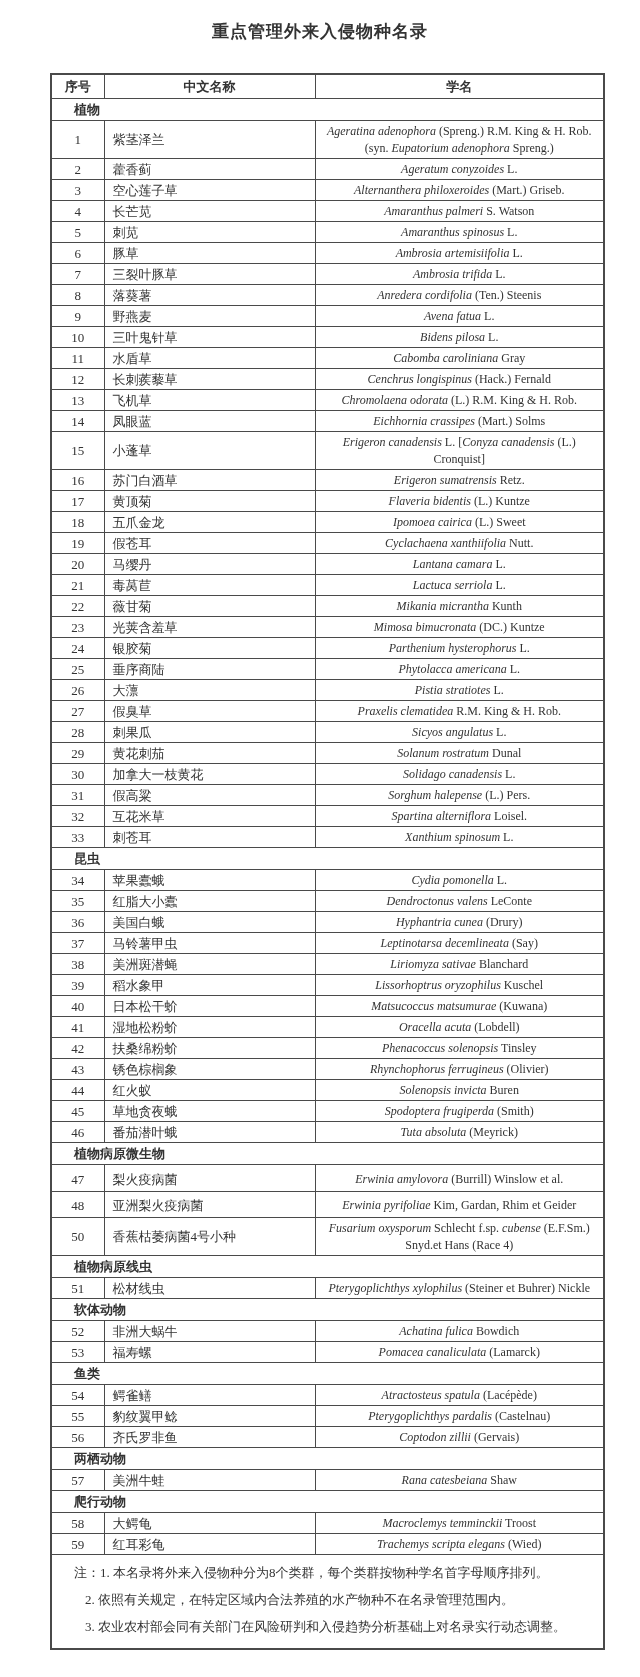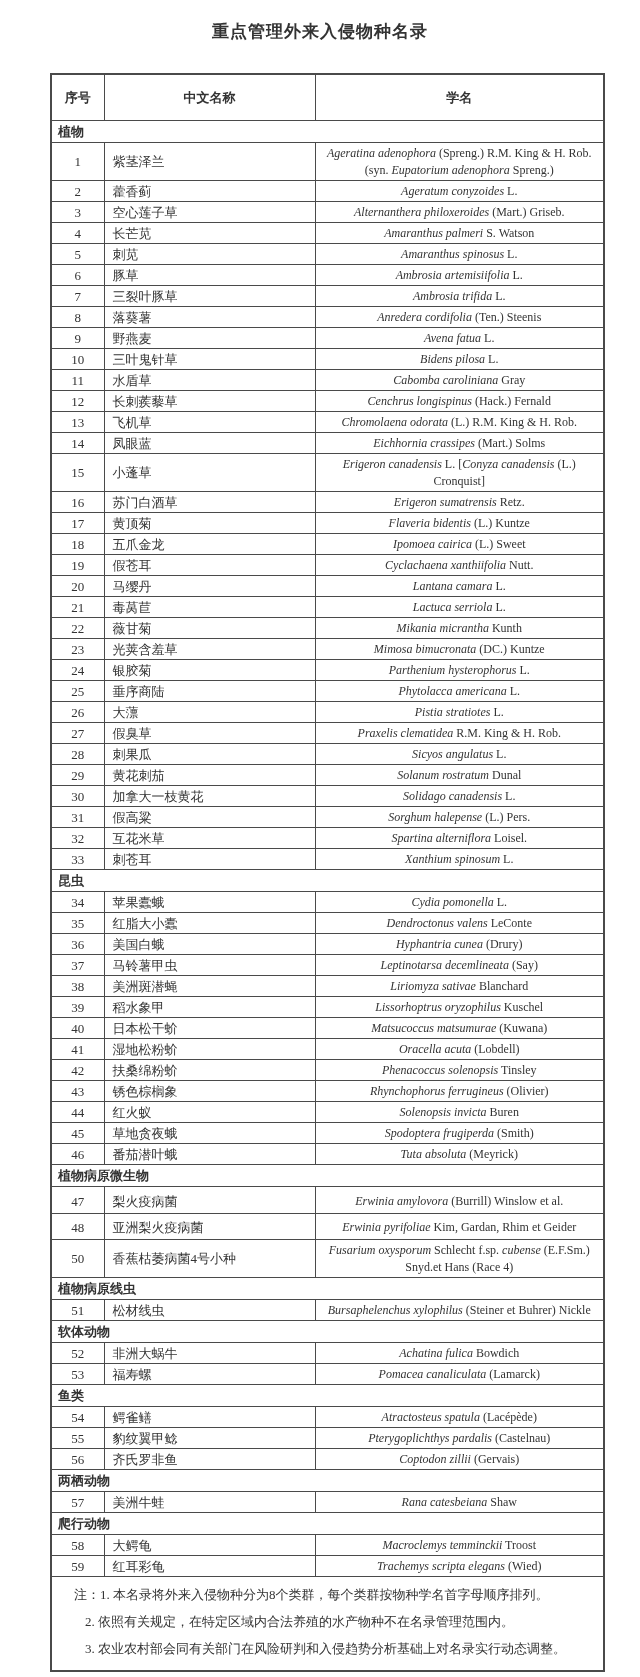--- a/index.html
+++ b/index.html
@@ -35,34 +35,34 @@
   table.species col.c-sci{width:289px;}
   th,td{
     border:1px solid var(--border);
     font-size:13px;
     line-height:17px;
     vertical-align:middle;
   }
   th{
     font-weight:bold;
     text-align:center;
-    padding:14px 0;
+    padding:3px 0;
     margin-left:24px;
   }
   td{padding:1.5px 8px;}
   td.no-cell{text-align:center;padding-left:0;padding-right:0;}
   td.cn-cell{text-align:left;}
   td.sci-cell{
     font-size:12px;
     text-align:center;
   }
   td.sci-cell .it{font-style:italic;}
   tr.section-row td{
     font-weight:bold;
-    padding:2px 6px;
+    padding:2px 22px;
   }
   tr.tall td{padding-top:5.5px;padding-bottom:3px;}
   td.notes-cell{
     padding:4px 8px 8px 6px;
     font-size:13px;
     line-height:27px;
   }
   .note-line{padding-left:27px;}
   .note-line.first{
     padding-left:0;
@@ -343,21 +343,21 @@
           <td class="no-cell">50</td>
           <td class="cn-cell">香蕉枯萎病菌4号小种</td>
           <td class="sci-cell"><span class="it">Fusarium oxysporum</span><span> Schlecht f.sp. </span><span class="it">cubense</span><span> (E.F.Sm.) Snyd.et Hans (Race 4)</span></td>
         </tr>
         <tr class="section-row">
           <td colspan="3">植物病原线虫</td>
         </tr>
         <tr>
           <td class="no-cell">51</td>
           <td class="cn-cell">松材线虫</td>
-          <td class="sci-cell"><span class="it">Bursaphelenchus xylophilus</span><span> (Steiner et Buhrer) Nickle</span></td>
+          <td class="sci-cell"><span class="it">Pterygoplichthys xylophilus</span><span> (Steiner et Buhrer) Nickle</span></td>
         </tr>
         <tr class="section-row">
           <td colspan="3">软体动物</td>
         </tr>
         <tr>
           <td class="no-cell">52</td>
           <td class="cn-cell">非洲大蜗牛</td>
           <td class="sci-cell"><span class="it">Achatina fulica</span><span> Bowdich</span></td>
         </tr>
         <tr>

